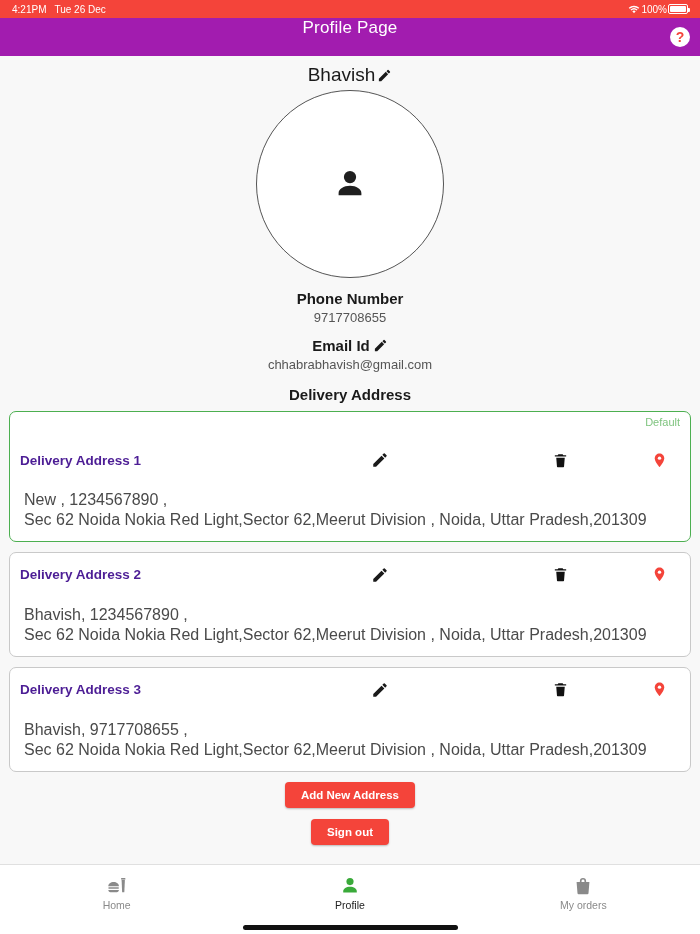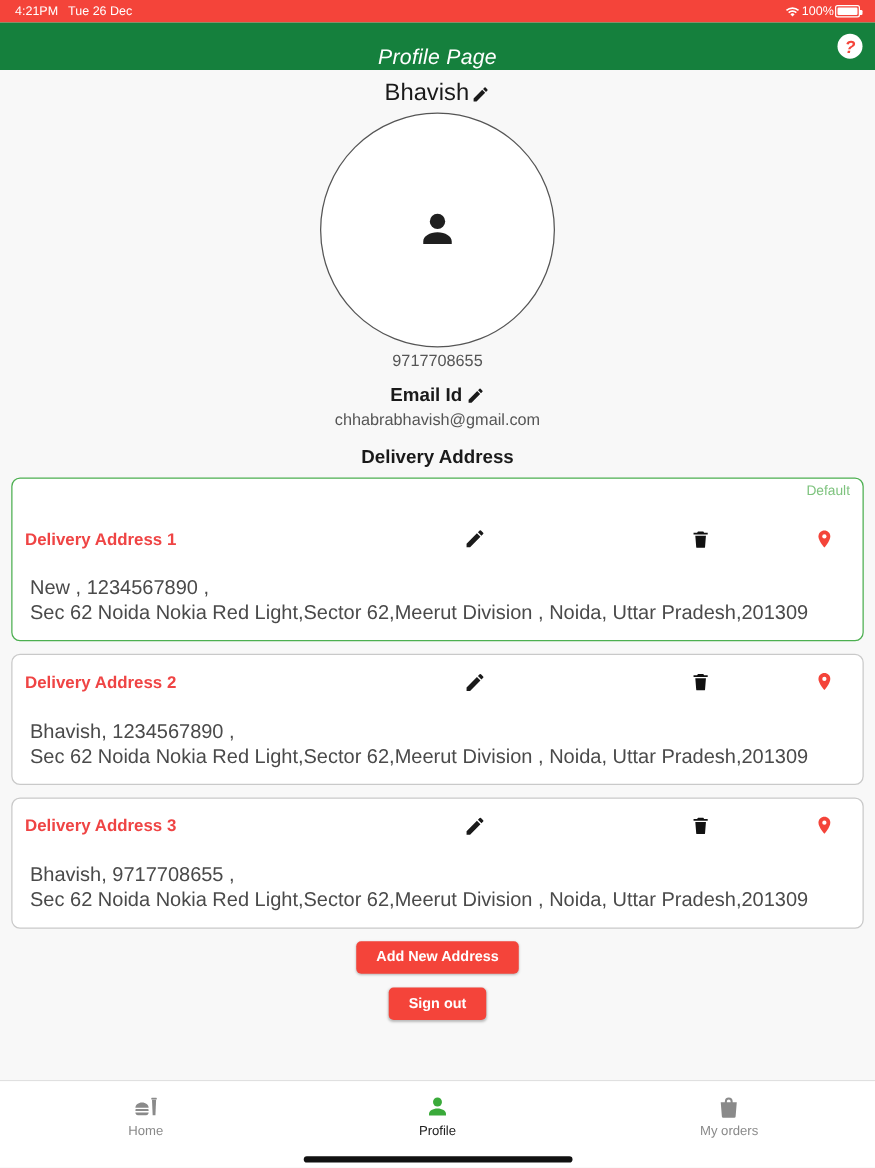--- a/index.html
+++ b/index.html
@@ -71,27 +71,26 @@
     position: absolute;
     left: 1px; top: 1px; bottom: 1px;
     width: calc(100% - 2px);
     background: #ffffff;
     border-radius: 1px;
   }
 
   
   .appbar {
     height: 38px;
-    background: #15803d;
-    display: flex;
-    align-items: flex-end;
+    background: #a21caf;
+    display: flex;
+    align-items: flex-start;
     justify-content: center;
     position: relative;
     flex: 0 0 auto;
-    font-style: italic;
   }
   .appbar .title {
     color: #ffffff;
     font-size: 17px;
     letter-spacing: .2px;
   }
   .help-icon {
     position: absolute;
     right: 10px;
     top: 50%;
@@ -207,21 +206,21 @@
     margin-bottom: 18px;
   }
   .card-head {
     display: flex;
     align-items: center;
     height: 28px;
   }
   .card-title {
     font-size: 13.5px;
     font-weight: bold;
-    color: #ef4444;
+    color: #4c1d95;
     width: 270px;
     flex: 0 0 auto;
   }
   .card-icon {
     display: flex;
     align-items: center;
     justify-content: center;
     cursor: pointer;
   }
   .icon-edit  { width: 180px; flex: 0 0 auto; }
@@ -344,20 +343,21 @@
 
     <div class="avatar-wrap">
       <div class="avatar">
         <svg viewBox="0 0 24 24" fill="#1f1f1f">
           <circle cx="12" cy="7.4" r="4.1"></circle>
           <path d="M12 13.2c-4.2 0-7.6 2.2-7.6 4.9V19.5h15.2v-1.4c0-2.7-3.4-4.9-7.6-4.9z"></path>
         </svg>
       </div>
     </div>
 
+    <div class="field-label">Phone Number</div>
     <div class="field-value">9717708655</div>
 
     <div class="field-label with-icon">
       <span>Email Id</span>
       <span class="pencil">
         <svg viewBox="0 0 24 24" width="15" height="15" fill="#1a1a1a">
           <path d="M3 17.25V21h3.75L17.81 9.94l-3.75-3.75L3 17.25zM20.71 7.04a1 1 0 0 0 0-1.41l-2.34-2.34a1 1 0 0 0-1.41 0l-1.83 1.83 3.75 3.75 1.83-1.83z"></path>
         </svg>
       </span>
     </div>

